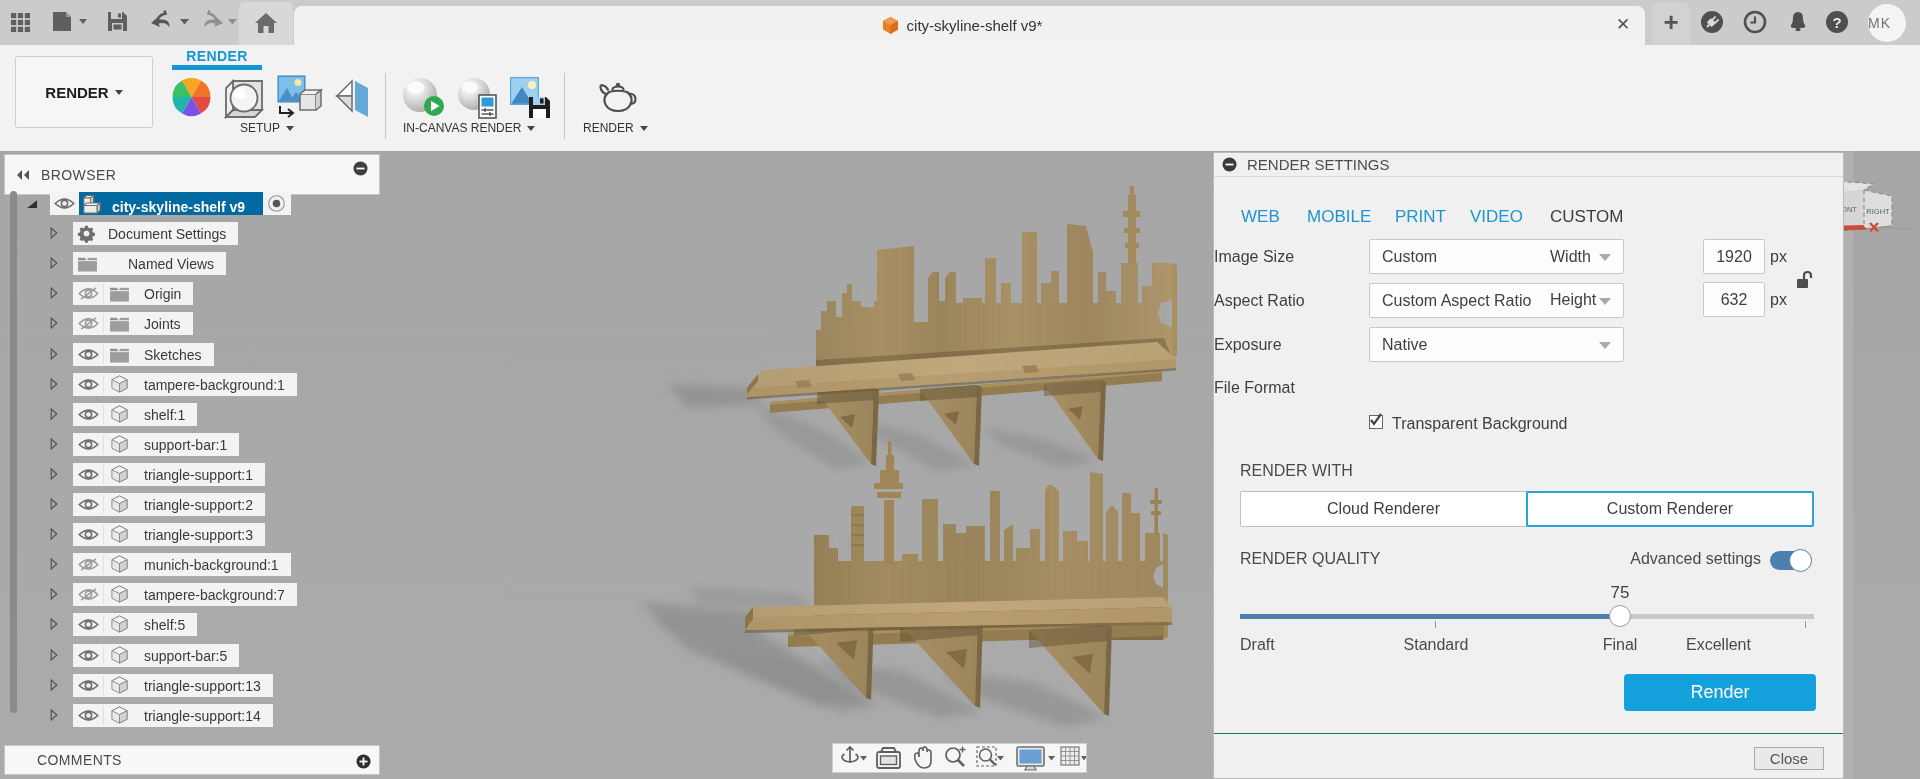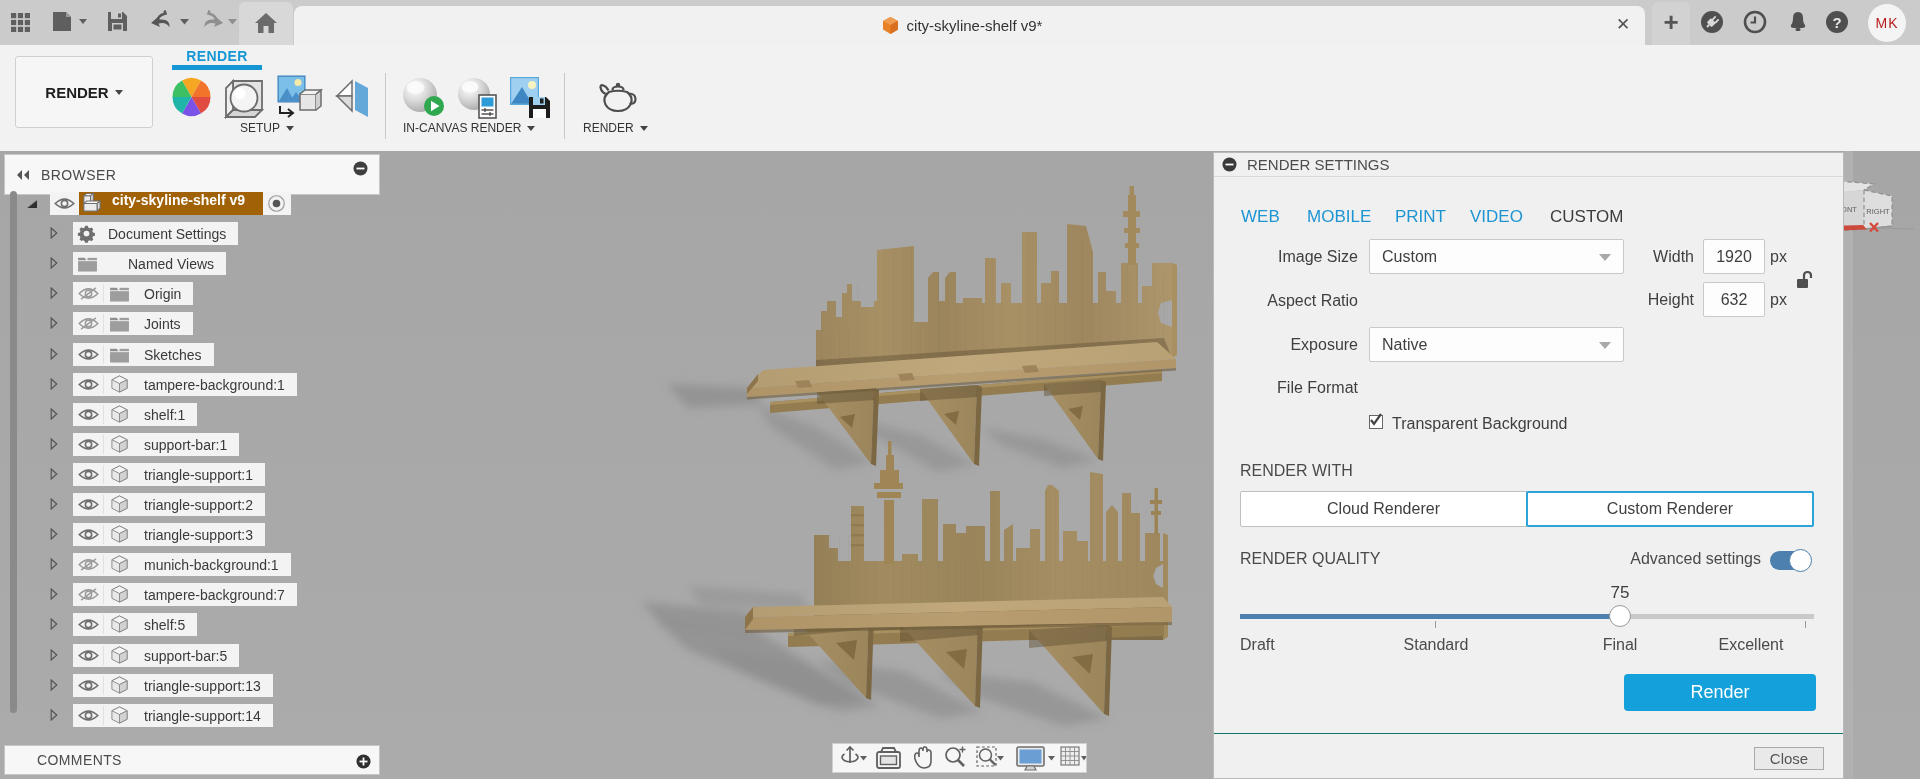--- a/index.html
+++ b/index.html
@@ -4,21 +4,21 @@
 *{margin:0;padding:0;box-sizing:border-box}
 html,body{width:1920px;height:779px;overflow:hidden;font-family:"Liberation Sans",sans-serif;background:#a9a9a9}
 .abs{position:absolute}
 
 #topbar{position:absolute;left:0;top:0;width:1920px;height:45px;background:#cbcbcb}
 #hometab{position:absolute;left:239px;top:2px;width:54px;height:43px;background:#d8d8d8;border-radius:6px 6px 0 0}
 #doctab{position:absolute;left:294px;top:6px;width:1351px;height:39px;background:#f1f1f1;border-radius:8px 8px 0 0}
 #doctab .ttl{position:absolute;left:0;right:16px;top:0;height:39px;display:flex;align-items:center;justify-content:center;font-size:15px;color:#333}
 #doctab .cls{position:absolute;right:12px;top:9px;width:20px;height:20px;color:#555;font-size:17px;line-height:20px;text-align:center}
 #plustab{position:absolute;left:1652px;top:2px;width:38px;height:43px;background:#d2d2d2;border-radius:6px 6px 0 0;color:#555;font-size:26px;line-height:40px;text-align:center;font-weight:700}
-#avatar{position:absolute;left:1868px;top:4px;width:38px;height:38px;border-radius:50%;background:#f4f4f4;color:#b91c1c;font-size:14px;line-height:38px;text-align:center;letter-spacing:1px}
+#avatar{position:absolute;left:1868px;top:4px;width:38px;height:38px;border-radius:50%;background:#f4f4f4;color:#737373;font-size:14px;line-height:38px;text-align:left;letter-spacing:1px}
 
 #ribbon{position:absolute;left:0;top:45px;width:1920px;height:106px;background:#f2f2f2}
 #bigbtn{position:absolute;left:15px;top:11px;width:138px;height:72px;background:#f6f6f6;border:1px solid #cfcfcf;border-radius:3px;display:flex;align-items:center;justify-content:center;font-size:15px;color:#1e1e1e;font-weight:700}
 .grplabel{position:absolute;font-size:12px;color:#333;white-space:nowrap}
 .vsep{position:absolute;top:28px;width:1px;height:66px;background:#c8c8c8}
 .caret{display:inline-block;width:0;height:0;border-left:4px solid transparent;border-right:4px solid transparent;border-top:5px solid #444;margin-left:6px;vertical-align:middle}
 #rtab{position:absolute;left:172px;top:3px;width:90px;text-align:center;font-size:14px;font-weight:700;color:#1697d5;letter-spacing:.4px}
 #rtabline{position:absolute;left:172px;top:20px;width:90px;height:5px;background:#1697d5}
 
 .paneled{background:#f7f7f7;border:1px solid #c6c6c6}
@@ -30,21 +30,21 @@
 .twedge{position:absolute;left:50px;top:5px}
 .cell{width:30px;height:23px;display:flex;align-items:center;justify-content:center;flex:0 0 auto}
 .cellsep{width:1px;height:19px;background:#e0e0e0;flex:0 0 auto}
 .tlabel{margin-left:10px}
 
 #navbar{position:absolute;left:832px;top:743px;width:255px;height:30px;background:#f6f6f6;border:1px solid #cfcfcf;display:flex;align-items:center;justify-content:space-evenly}
 
 #rsp{position:absolute;left:1213px;top:152px;width:631px;height:627px;background:#f0f0f0;border:1px solid #b9b9b9;font-size:16px;color:#3f3f3f}
 #rsphead{position:absolute;left:0;top:0;width:100%;height:24px;border-bottom:1px solid #d9d9d9;display:flex;align-items:center;font-size:15px;color:#4c4c4c}
 .ptab{position:absolute;top:54px;font-size:17px;color:#1e95d2}
-.flabel{position:absolute;width:144px;text-align:right;height:35px;line-height:35px}
+.flabel{position:absolute;width:144px;text-align:left;height:35px;line-height:35px}
 .fsel{position:absolute;left:155px;width:255px;height:35px;background:#fdfdfd;border:1px solid #c9c9c9;border-radius:2px;line-height:33px;padding-left:12px}
 .fsel .dd{position:absolute;right:12px;top:14px;width:0;height:0;border-left:6px solid transparent;border-right:6px solid transparent;border-top:7px solid #a9a9a9}
 .finp{position:absolute;left:489px;width:62px;height:35px;background:#fdfdfd;border:1px solid #c9c9c9;border-radius:2px;line-height:33px;text-align:center}
 .fpx{position:absolute;left:556px;height:35px;line-height:35px}
 .seclabel{position:absolute;font-size:16px;color:#4a4a4a}
 .rbtn{position:absolute;top:338px;width:287px;height:36px;background:#fff;display:flex;align-items:center;justify-content:center;font-size:16px;color:#3f3f3f}
 #renderbtn{position:absolute;left:410px;top:521px;width:192px;height:37px;background:#13a0db;border-radius:4px;color:#fff;font-size:18px;display:flex;align-items:center;justify-content:center}
 #rspfoot{position:absolute;left:0;top:580px;width:100%;height:47px;border-top:1px solid #0f766e}
 #closebtn{position:absolute;left:540px;top:13px;width:70px;height:23px;background:#e9e9e9;border:1px solid #a9a9a9;font-size:15px;color:#555;display:flex;align-items:center;justify-content:center}
 </style></head>
@@ -452,21 +452,21 @@
     <svg width="12" height="10" viewBox="0 0 12 10" style="position:absolute;left:26px;top:7px">
         <path d="M1 9 L11 9 L11 1 Z" fill="#2e2e2e"></path>
         <path d="M1 9 L11 1" stroke="#888" stroke-width="1"></path>
       </svg>
     <div class="tbox" style="left:50px;background:#f3f3f3;padding-right:5px">
       <div class="cell" style="width:29px">
           <svg width="21" height="13">
             <use href="#eye"></use>
           </svg>
         </div>
-      <div style="background:#a16207;height:23px;display:flex;align-items:flex-start;padding:0 18px 0 2px">
+      <div style="background:#0369a1;height:23px;display:flex;align-items:flex-end;padding:0 18px 0 2px">
         <svg width="21" height="21" style="margin-right:10px">
             <use href="#cmp"></use>
           </svg>
         <span style="color:#fff;font-weight:700">city-skyline-shelf v9</span>
       </div>
       <svg width="19" height="19" style="margin-left:4px">
           <use href="#radio"></use>
         </svg>
     </div>
   </div>
@@ -847,20 +847,21 @@
   <div class="ptab" style="left:256px">VIDEO</div>
   <div class="ptab" style="left:336px;color:#3c3c3c">CUSTOM</div>
 
   <div class="flabel" style="top:86px">Image Size</div>
   <div class="fsel" style="top:86px">Custom<span class="dd"></span></div>
   <div class="flabel" style="top:86px;left:336px">Width</div>
   <div class="finp" style="top:86px">1920</div>
   <div class="fpx" style="top:86px">px</div>
 
   <div class="flabel" style="top:130px">Aspect Ratio</div>
+  <div class="fsel" style="top:130px">Custom Aspect Ratio<span class="dd"></span></div>
   <svg width="20" height="19" viewBox="0 0 20 19" style="position:absolute;left:582px;top:117px">
     <rect x="1" y="9" width="11" height="9" rx="1" fill="#4f4f4f"></rect>
     <path d="M8 9 L8 5.5 Q8 2 11.5 2 Q15 2 15 5.5 L15 8" fill="none" stroke="#4f4f4f" stroke-width="2.2"></path>
   </svg>
   <div class="flabel" style="top:129px;left:336px">Height</div>
   <div class="finp" style="top:129px">632</div>
   <div class="fpx" style="top:129px">px</div>
 
   <div class="flabel" style="top:174px">Exposure</div>
   <div class="fsel" style="top:174px">Native<span class="dd"></span></div>
@@ -889,19 +890,19 @@
   <div style="position:absolute;left:395px;top:430px;width:22px;text-align:center;font-size:17px">75</div>
   <div style="position:absolute;left:26px;top:461px;width:574px;height:5px;background:#c9c9c9"></div>
   <div style="position:absolute;left:26px;top:461px;width:380px;height:5px;background:#4d80ae"></div>
   <div style="position:absolute;left:221px;top:468px;width:1px;height:7px;background:#9a9a9a"></div>
   <div style="position:absolute;left:591px;top:468px;width:1px;height:7px;background:#9a9a9a"></div>
   <div style="position:absolute;left:395px;top:452px;width:22px;height:22px;border-radius:50%;background:#fff;border:1px solid #999"></div>
 
   <div class="seclabel" style="left:26px;top:483px">Draft</div>
   <div class="seclabel" style="left:157px;top:483px;width:130px;text-align:center">Standard</div>
   <div class="seclabel" style="left:341px;top:483px;width:130px;text-align:center">Final</div>
-  <div class="seclabel" style="left:472px;top:483px;width:130px;text-align:center">Excellent</div>
+  <div class="seclabel" style="left:472px;top:483px;width:130px;text-align:left">Excellent</div>
 
   <div id="renderbtn">Render</div>
   <div id="rspfoot">
       <div id="closebtn">Close</div>
     </div>
 </div>
 
 </body></html>

